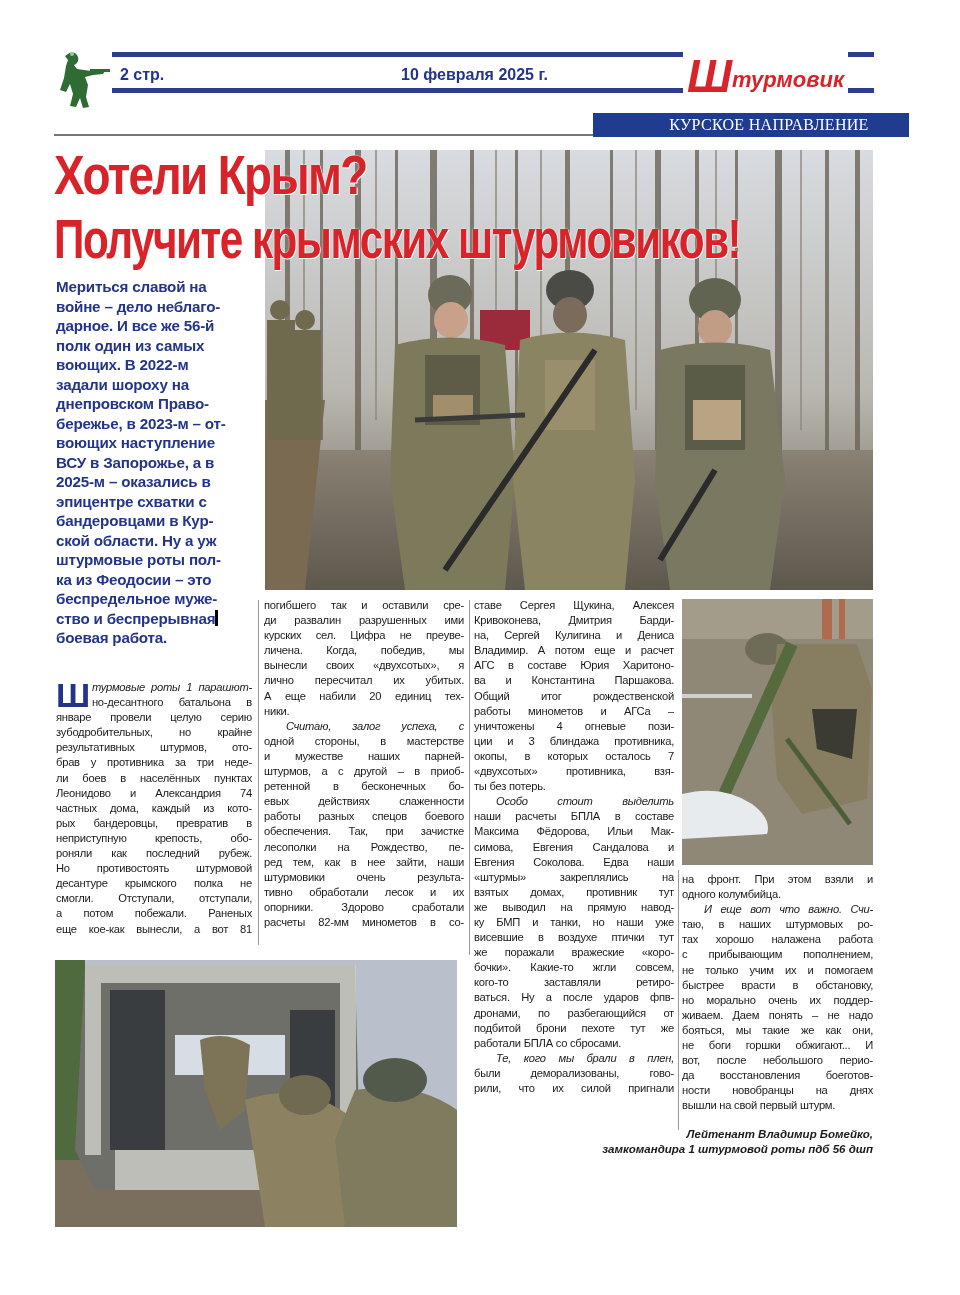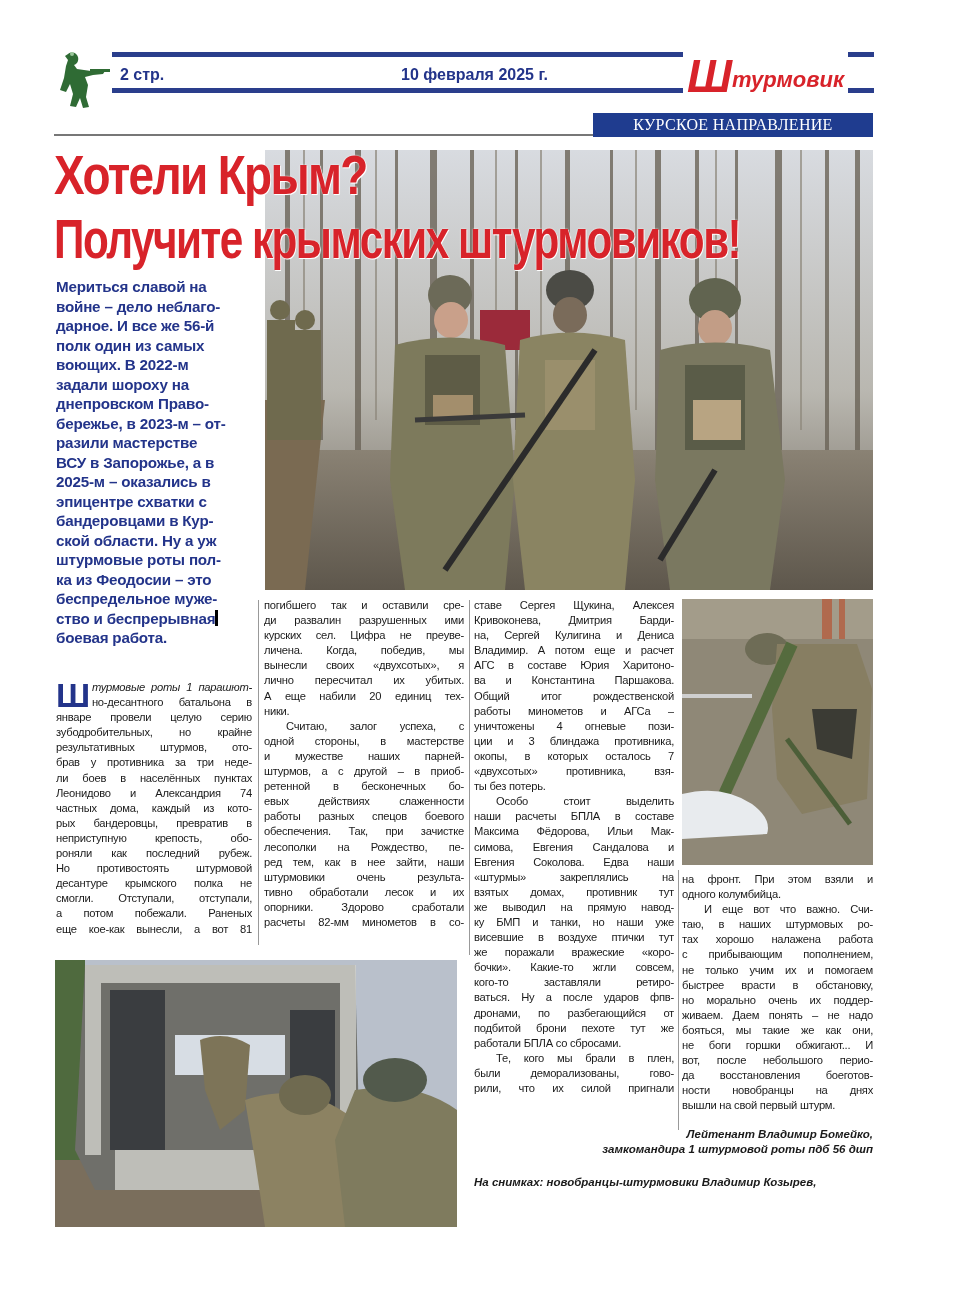--- a/index.html
+++ b/index.html
@@ -5,37 +5,37 @@
   html,body{margin:0;padding:0;background:#fff;}
   body{width:960px;height:1295px;position:relative;overflow:hidden;font-family:"Liberation Sans",sans-serif;color:#1a1a1a;}
   
   .hdr-line{position:absolute;background:#2a3e8c;height:5px;}
   .logo-soldier{position:absolute;left:54px;top:48px;width:58px;height:62px;}
   .page-num{position:absolute;left:120px;top:66px;font:bold 16px "Liberation Sans",sans-serif;color:#23348a;}
   .date{position:absolute;left:401px;top:66px;font:bold 16px "Liberation Sans",sans-serif;color:#23348a;}
   .brand{position:absolute;left:683px;top:52px;height:44px;display:flex;align-items:flex-end;}
   .brand-big{font:italic bold 46px "Liberation Sans",sans-serif;color:#d8232a;line-height:40px;letter-spacing:-2px;}
   .brand-rest{font:italic bold 22px "Liberation Sans",sans-serif;color:#d8232a;line-height:24px;margin-left:2px;margin-bottom:4px;}
-  .section-tag{position:absolute;left:593px;top:113px;width:280px;height:24px;background:#1f3c8f;color:#fff;font:16px "Liberation Serif",serif;text-align:center;line-height:24px;letter-spacing:0.3px;}
+  .section-tag{position:absolute;left:593px;top:113px;width:280px;height:24px;background:#1f3c8f;color:#fff;font:16px "Liberation Serif",serif;text-align:center;line-height:24px;letter-spacing:0.3px;padding-left:36px;}
   .gray-rule{position:absolute;left:54px;top:134px;width:540px;height:2px;background:#777;}
   
   .photo{position:absolute;overflow:hidden;}
   .photo svg{width:100%;height:100%;display:block;}
   
   .headline1{position:absolute;left:54px;top:142px;font:bold 56px "Liberation Sans",sans-serif;color:#d8232a;letter-spacing:-2px;transform:scaleX(0.82);transform-origin:left top;white-space:nowrap;text-shadow:0 0 2px #fff,1px 1px 0 #fff;}
   .headline2{position:absolute;left:54px;top:206px;font:bold 56px "Liberation Sans",sans-serif;color:#d8232a;letter-spacing:-2px;transform:scaleX(0.755);transform-origin:left top;white-space:nowrap;text-shadow:0 0 2px #fff,1px 1px 0 #fff;}
   
   .lead{position:absolute;left:56px;top:277px;width:200px;font:bold 15.2px/19.5px "Liberation Sans",sans-serif;color:#23348a;letter-spacing:-0.2px;}
   .lead .line{display:block;white-space:nowrap;}
   .vrule{position:absolute;width:1px;background:#999;}
   
   .col{position:absolute;font:11.2px/15.1px "Liberation Sans",sans-serif;color:#1a1a1a;text-align:justify;letter-spacing:-0.25px;}
   .col .line{display:block;white-space:nowrap;overflow:hidden;text-align-last:justify;}
   .col .line.last{text-align-last:left;}
-  .col .line.indent{padding-left:22px;}
+  .col .line.indent{padding-left:22px;font-style:italic;}
   .dropcap{float:left;font:bold 34px/30px "Liberation Sans",sans-serif;color:#23348a;margin:0 2px 0 0;}
   .sig{position:absolute;right:87px;font:italic bold 11.5px/15px "Liberation Sans",sans-serif;text-align:right;color:#1a1a1a;margin-left:19px;}
   .caption{position:absolute;left:474px;top:1175px;width:400px;font:italic bold 11.5px/15.5px "Liberation Sans",sans-serif;color:#1a1a1a;}
   .caption .line{display:block;white-space:nowrap;}
   .cursor-bar{display:inline-block;width:3px;height:16px;background:#000;vertical-align:-2px;}
 </style>
 </head>
 <body>
 
 <div class="hdr-line" style="left:54px;top:52px;width:820px;"></div>
@@ -146,21 +146,21 @@
 
 <div class="lead">
   <span class="line">Мериться славой на</span>
   <span class="line">войне – дело неблаго-</span>
   <span class="line">дарное. И все же 56-й</span>
   <span class="line">полк один из самых</span>
   <span class="line">воющих. В 2022-м</span>
   <span class="line">задали шороху на</span>
   <span class="line">днепровском Право-</span>
   <span class="line">бережье, в 2023-м – от-</span>
-  <span class="line">разили мастерстве</span>
+  <span class="line">воющих наступление</span>
   <span class="line">ВСУ в Запорожье, а в</span>
   <span class="line">2025-м – оказались в</span>
   <span class="line">эпицентре схватки с</span>
   <span class="line">бандеровцами в Кур-</span>
   <span class="line">ской области. Ну а уж</span>
   <span class="line">штурмовые роты пол-</span>
   <span class="line">ка из Феодосии – это</span>
   <span class="line">беспредельное муже-</span>
   <span class="line"><span>ство и беспрерывная</span><span class="cursor-bar"></span></span>
   <span class="line">боевая работа.</span>
@@ -311,14 +311,13 @@
     <rect x="120" y="75" width="110" height="40" fill="#d7dde4"></rect>
     <path d="M145 80 Q170 70 195 85 L190 150 L165 170 L150 130 Z" fill="#7d7458"></path>
     <path d="M190 140 Q250 120 300 160 L310 267 L210 267 L200 200 Z" fill="#8c8262"></path>
     <ellipse cx="250" cy="135" rx="26" ry="20" fill="#6f6a50"></ellipse>
     <path d="M300 130 Q360 120 402 150 L402 267 L290 267 L280 180 Z" fill="#7f7b5e"></path>
     <ellipse cx="340" cy="120" rx="32" ry="22" fill="#525a4c"></ellipse>
   </svg>
 </div>
 
 <div class="caption">
-  <span class="line">На снимках: новобранцы-штурмовики Владимир Козырев,</span>
 </div>
 
 </body></html>

